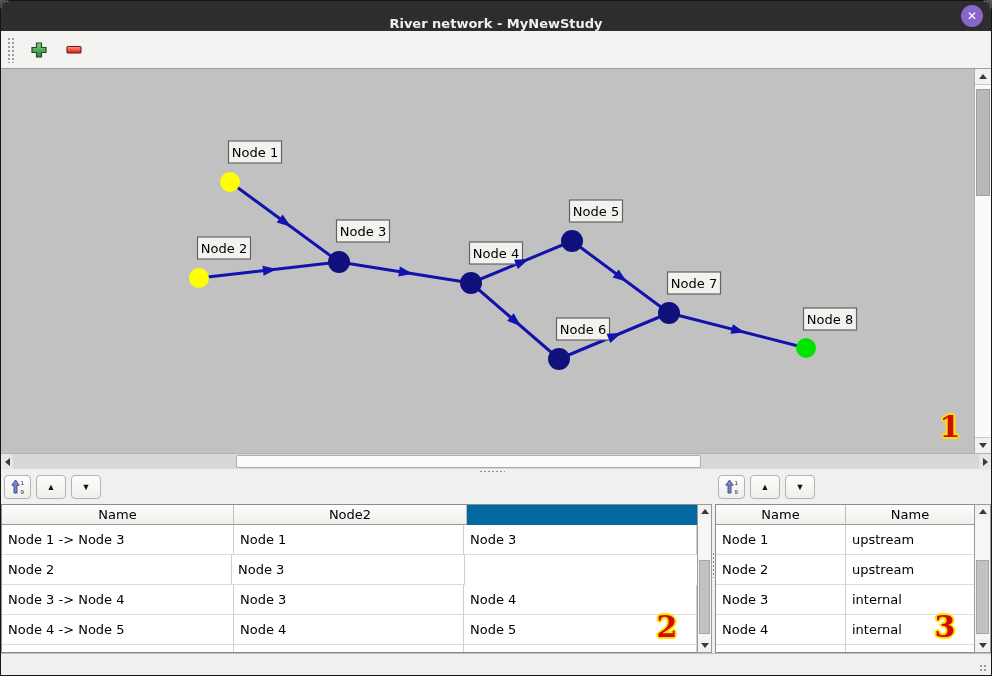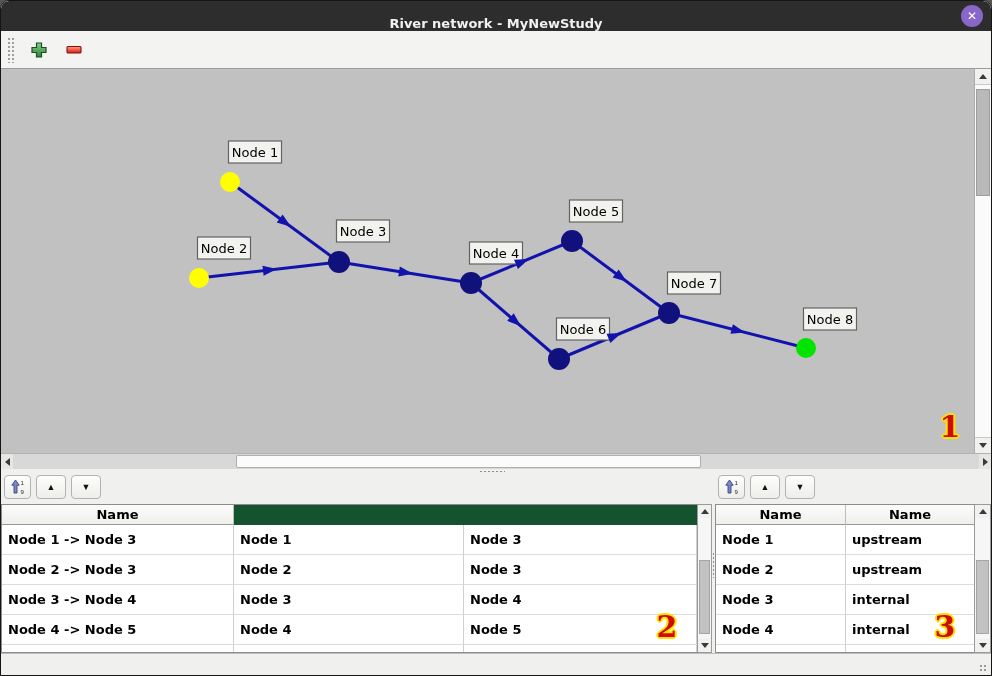--- a/index.html
+++ b/index.html
@@ -77,22 +77,22 @@
   
   .pane{ position:absolute; top:473px; height:179px; background:#f0f0ee; }
   .left-pane{ left:0; width:711px; }
   .right-pane{ left:714px; width:276px; }
   .pane-toolbar{ height:30px; display:flex; gap:5px; padding:1px 0 0 3px; align-items:flex-start; }
   .sq-btn{ height:24px; border:1px solid #b2b2b2; border-radius:4px;
     background:linear-gradient(#fdfdfd,#eeeeea); display:flex; align-items:center; justify-content:center;
     font-size:9px; color:#111; }
   .btn-sort{ width:27px; } .btn-up{ width:30px; } .btn-down{ width:30px; }
   .table-box{
-    position:absolute; top:30px; left:0; background:#14532d;
-    border:1px solid #8c8c8c; overflow:hidden;font-weight:bold;
+    position:absolute; top:30px; left:0; background:#0369a1;
+    border:1px solid #8c8c8c; overflow:hidden;
   }
   .left-pane .table-box{ width:711px; height:149px; }
   .right-pane .table-box{ width:276px; height:149px; }
   .t-head{ display:flex; height:20px; }
   .t-hcell{
     background:linear-gradient(#fcfcfc,#efefeb);
     border-right:1px solid #bdbdbd; border-bottom:1px solid #9a9a9a;
     font-size:13px; text-align:center; line-height:19px; color:#000; flex:none;
   }
   .t-row{ display:flex; height:30px; background:#fff; }
@@ -261,28 +261,28 @@
       <button class="sq-btn btn-up">
           <span>▲</span>
         </button>
       <button class="sq-btn btn-down">
           <span>▼</span>
         </button>
     </div>
     <div class="table-box">
         <div class="t-head">
           <div class="t-hcell" style="width: 232px;">Name</div>
+          <div class="t-hcell" style="width: 233px;">Node2</div>
         </div>
         <div class="t-row">
           <div class="t-cell" style="width: 232px;">Node 1 -&gt; Node 3</div>
           <div class="t-cell" style="width: 230px;">Node 1</div>
           <div class="t-cell" style="width: 233px;">Node 3</div>
         </div>
         <div class="t-row">
-          <div class="t-cell" style="width: 232px;">Node 2 -&gt; Node 3</div>
           <div class="t-cell" style="width: 230px;">Node 2</div>
           <div class="t-cell" style="width: 233px;">Node 3</div>
         </div>
         <div class="t-row">
           <div class="t-cell" style="width: 232px;">Node 3 -&gt; Node 4</div>
           <div class="t-cell" style="width: 230px;">Node 3</div>
           <div class="t-cell" style="width: 233px;">Node 4</div>
         </div>
         <div class="t-row">
           <div class="t-cell" style="width: 232px;">Node 4 -&gt; Node 5</div>

